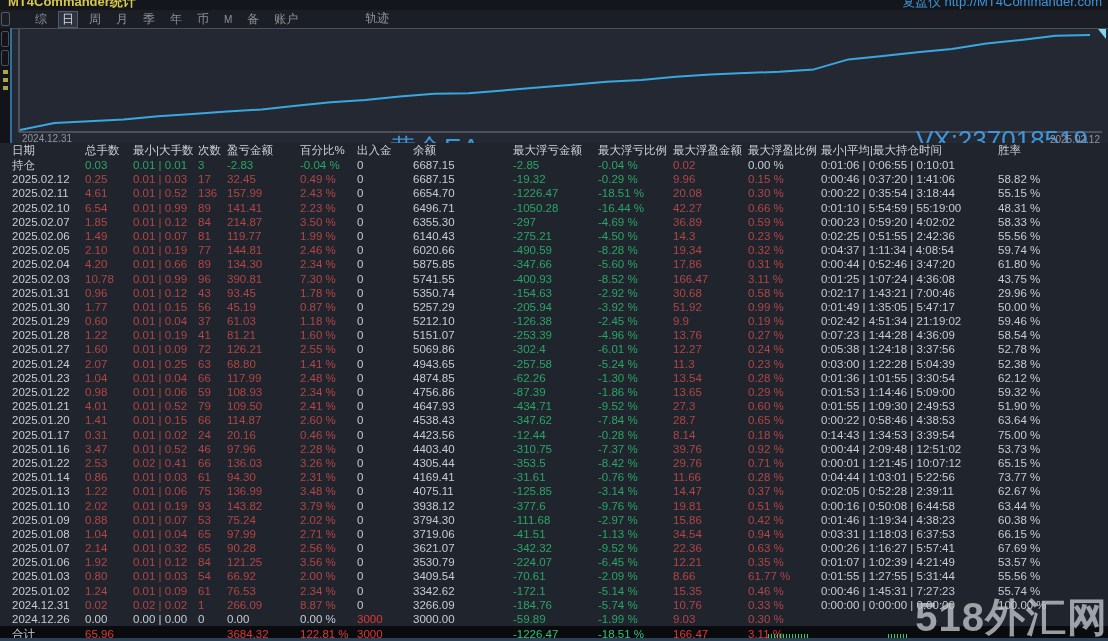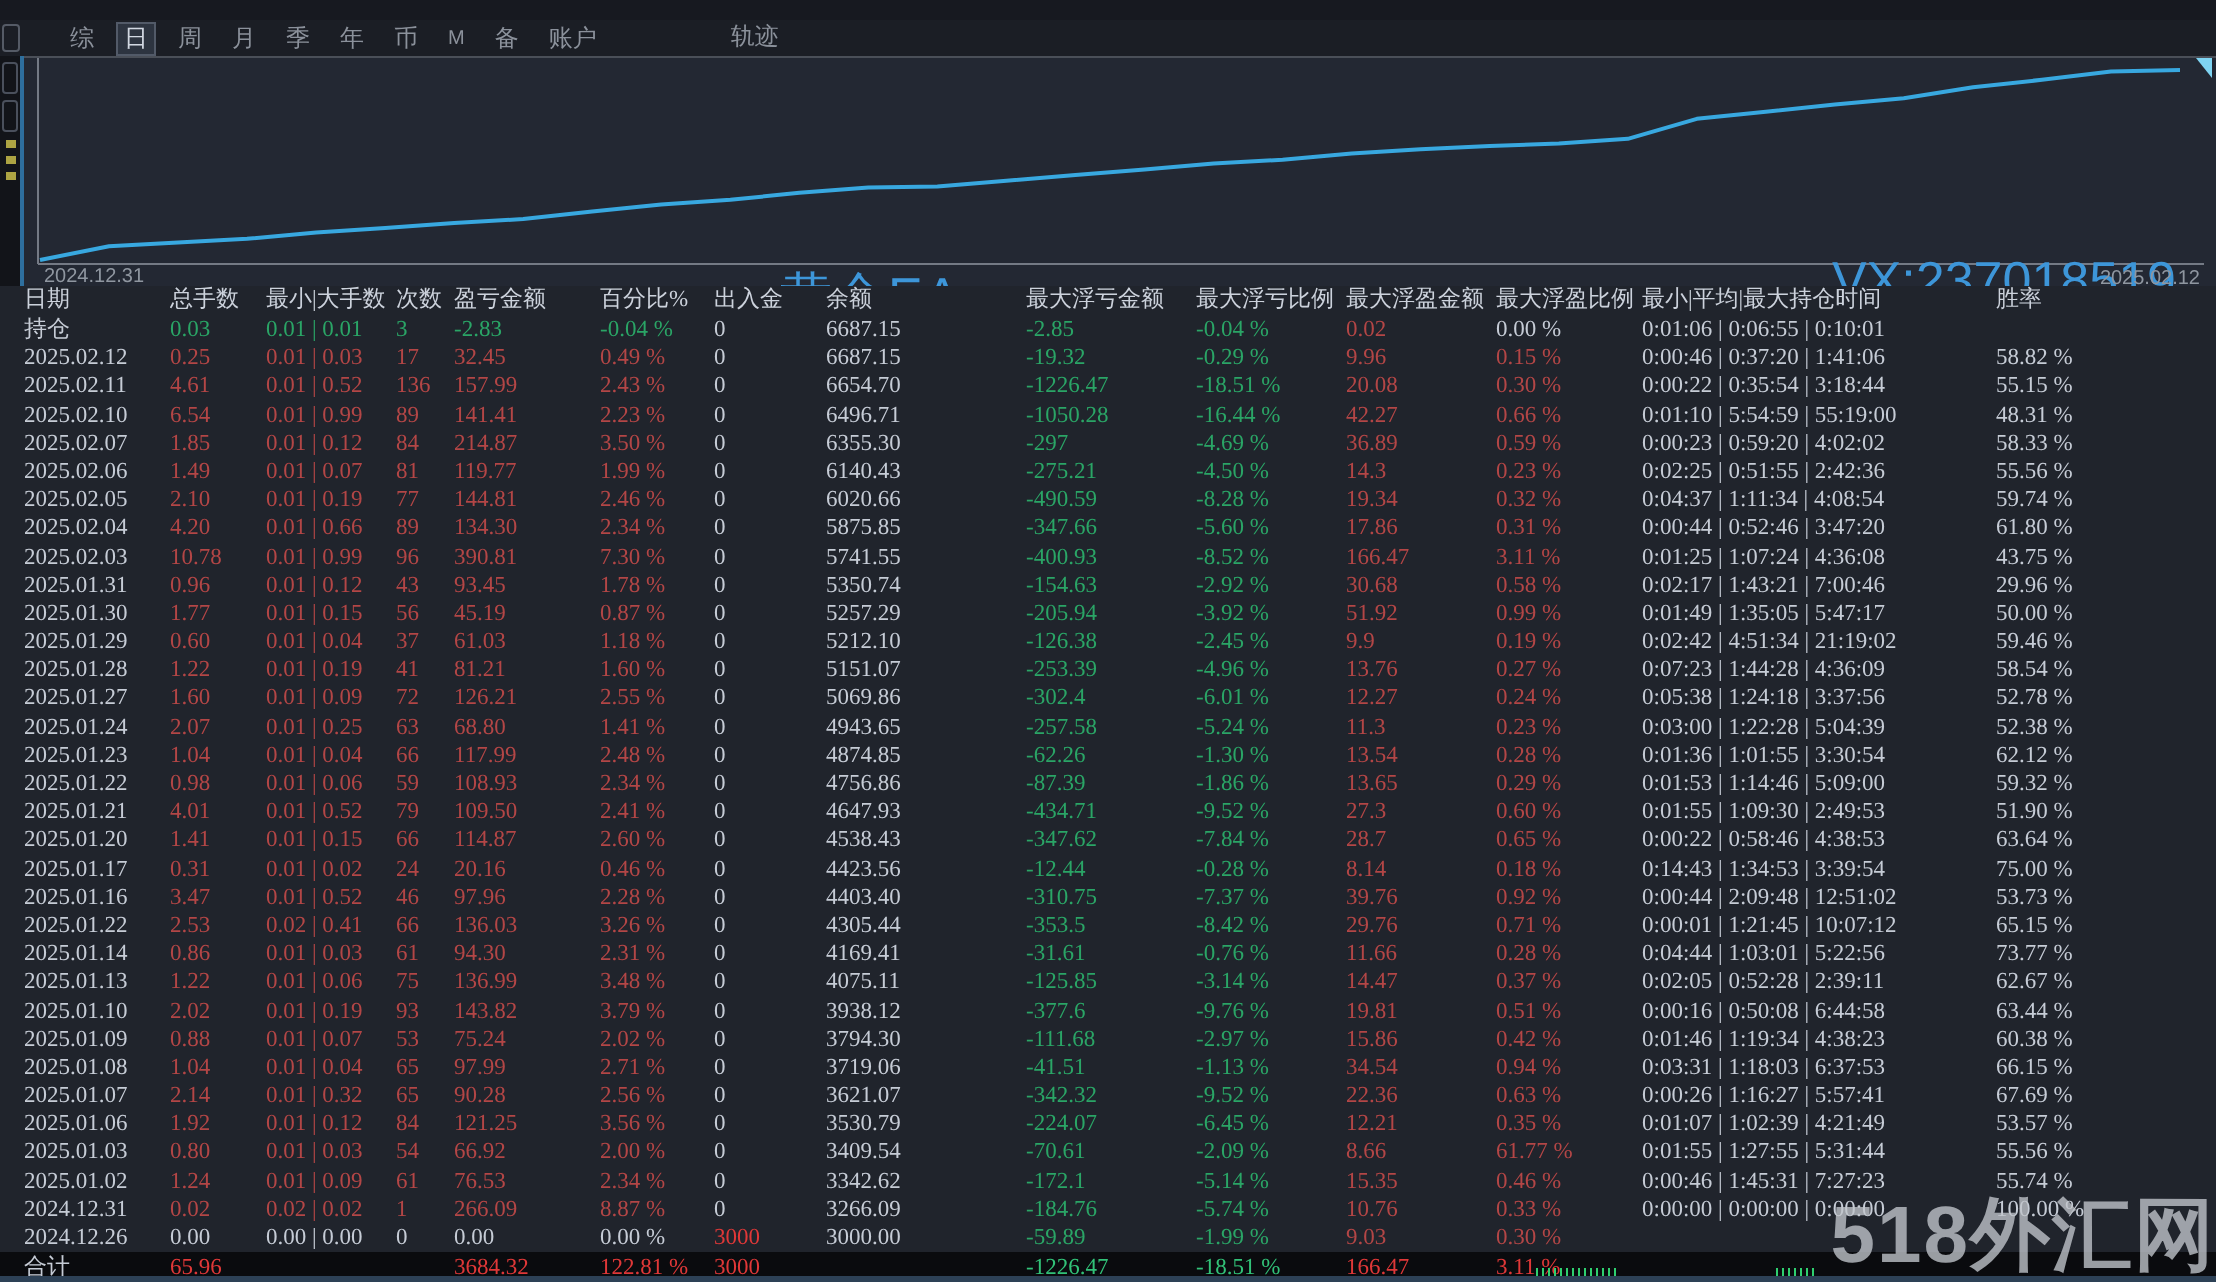--- a/index.html
+++ b/index.html
@@ -26,40 +26,44 @@
   
   #chart{position:absolute;left:0;top:28px;width:1108px;height:115px;background:#232833;border-top:1px solid #4a4f58;}
   #chart svg{position:absolute;left:12px;top:0;}
   #chart-label{position:absolute;left:390px;top:102px;font-size:26px;color:var(--blue);letter-spacing:1px;}
   #chart-vx{position:absolute;right:20px;top:96px;font-size:26px;color:var(--blue);}
   #date-start{position:absolute;left:22px;top:104px;font-size:10px;color:#8f96a0;}
   #date-end{position:absolute;right:8px;top:105px;font-size:10px;color:#8f96a0;}
   
   #table{position:absolute;left:0;top:143px;width:1108px;height:498px;background:#20242c;}
   .t-row{display:grid;grid-template-columns:73px 48px 65px 29px 73px 57px 56px 100px 85px 75px 75px 73px 177px 1fr;
-         padding-left:12px;height:14.2px;line-height:14.2px;font-size:11.5px;white-space:nowrap;font-family:Liberation Serif, serif;}
+         padding-left:12px;height:14.2px;line-height:14.2px;font-size:11.5px;white-space:nowrap;}
   .t-row.header{height:15px;line-height:15px;color:#ccd2dc;}
   .t-row.total{background:#0a0b0e;height:16px;line-height:16px;}
   .cell{overflow:hidden;}
   .c-w{color:#c6ccd6;} .c-h{color:#ccd2dc;}
   .c-r{color:var(--red);} .c-g{color:var(--green);}
   .c-R{color:var(--bred);} .c-G{color:var(--bgreen);}
   
   #bottombar{position:absolute;left:0;bottom:0;width:1108px;height:3px;background:#2d4156;}
   .ticks{position:absolute;bottom:1px;height:6px;
          background:repeating-linear-gradient(90deg,#2fd06f 0 1px,transparent 1px 3px);}
   #ticks-1{left:768px;width:40px;} #ticks-2{left:888px;width:20px;}
   #watermark{position:absolute;right:0px;bottom:-4px;font-size:40px;font-weight:bold;
              color:#c2c6cc;opacity:.78;z-index:10;letter-spacing:1px;}
 </style>
 </head>
 <body>
 
 <div id="app" style="--red: #b34646; --green: #2aa566; --bred: #e03838; --bgreen: #32c278; --blue: #3d96d9; --yellow: #d4c84e; --dim: #8b919b; --text: #c6ccd6;">
 
+  <div id="titlebar">
+    <div id="title-left">MT4Commander统计</div>
+    <div id="title-right">复盘仪 http://MT4Commander.com</div>
+  </div>
 
   <div id="menubar">
     <div class="menu-box"></div>
 
   <span class="menu-item">综</span>
       <span class="menu-item sel">日</span>
       <span class="menu-item">周</span>
       <span class="menu-item">月</span>
       <span class="menu-item">季</span>
       <span class="menu-item">年</span>

